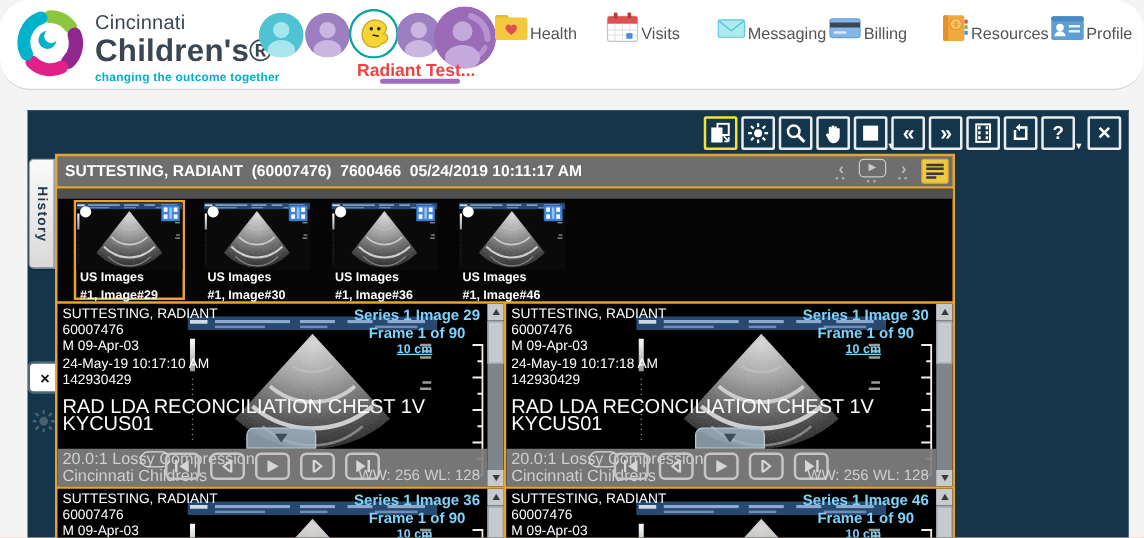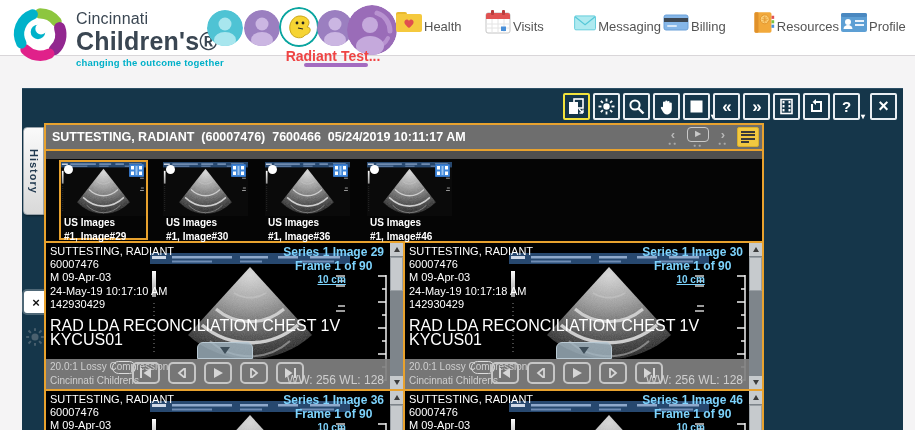--- a/index.html
+++ b/index.html
@@ -1,19 +1,19 @@
 <!DOCTYPE html>
 <html><head>
 <meta charset="utf-8">
 <style>
   * { margin:0; padding:0; box-sizing:border-box; }
   html,body { width:915px; height:430px; overflow:hidden; font-family:"Liberation Sans", sans-serif; background:#f5f4f5; }
 
   
-  .topnav { position:absolute; left:0; top:0; width:915px; height:56px; background:#ffffff; border-bottom:1px solid #d9d6d9; z-index:5; }
+  .topnav { position:absolute; left:0; top:0; width:915px; height:72px; background:#ffffff; border-bottom:1px solid #d9d6d9; z-index:5;border-radius:24px; }
   .logo-wrap { position:absolute; left:10px; top:4px; display:flex; }
   .logo-mark { width:60px; height:60px; }
   .brand-text { margin-left:6px; padding-top:6px; }
   .brand-line1 { font-size:16px; color:#3a4652; letter-spacing:.2px; }
   .brand-line2 { font-size:25px; font-weight:bold; color:#3a4652; line-height:26px; letter-spacing:.2px; }
   .brand-tagline { font-size:9.5px; font-weight:bold; color:#00b0c8; margin-top:3px; letter-spacing:.2px; }
 
   .avatars { position:absolute; left:207px; top:5px; height:56px; }
   .avatar { position:absolute; border-radius:50%; overflow:hidden; }
   .avatar svg { display:block; width:100%; height:100%; }
@@ -76,21 +76,21 @@
   .pt-info { position:absolute; left:4px; top:2px; color:#fff; font-size:11px; line-height:13.2px; z-index:2; }
   .study-info { position:absolute; left:4px; top:76px; color:#fff; font-size:16px; line-height:13.5px; z-index:2; }
   .series-info { position:absolute; right:19px; top:2px; text-align:center; color:#7dd3fc; font-size:12px; font-weight:600; line-height:14px; z-index:2; }
   .scale-label { font-size:10px; font-weight:600; margin-right:4px;text-decoration:underline; }
   .ruler { position:absolute; right:16px; top:32px; width:10px; height:106px; }
 
   .drop-tab { position:absolute; left:50%; transform:translateX(-50%); bottom:30px; width:56px; height:17px; background:rgba(165,185,197,.8); border:1px solid #b9c9d3; border-radius:6px 6px 0 0; display:flex; align-items:center; justify-content:center; z-index:3; cursor:pointer; }
   .drop-tab i { width:0; height:0; border-left:5px solid transparent; border-right:5px solid transparent; border-top:7px solid #3d4d58; }
 
   .bottom-bar { position:absolute; left:0; right:13px; bottom:0; height:30px; background:rgba(128,128,128,.92); z-index:3; }
-  .comp-text { position:absolute; left:4px; top:1px; color:#cfcfcf; font-size:10px; line-height:13.5px; }
+  .comp-text { position:absolute; left:4px; top:1px; color:#cfcfcf; font-size:13px; line-height:13.5px; }
   .comp-pill { position:absolute; left:66px; top:2px; width:24px; height:13px; border:1.5px solid #dcdcdc; border-radius:7px; }
   .pb-controls { position:absolute; left:50%; transform:translateX(-50%); top:3px; display:flex; gap:8px; }
   .pb-btn { width:28px; height:22px; border:2px solid #c6c6c6; border-radius:5px; display:flex; align-items:center; justify-content:center; background:transparent; cursor:pointer; }
   .pb-btn svg { width:12px; height:10px; }
   .wwwl { position:absolute; right:6px; bottom:2px; color:#cfcfcf; font-size:12px; }
 
   .vscroll { position:absolute; right:0; top:0; bottom:0; width:13px; background:#7e858b; z-index:4; }
   .vs-btn { position:absolute; left:0; width:13px; height:13px; background:#c6cacd; display:flex; align-items:center; justify-content:center; cursor:pointer; }
   .vs-up { top:0; } .vs-down { bottom:0; }
   .vs-up i { width:0; height:0; border-left:3px solid transparent; border-right:3px solid transparent; border-bottom:5px solid #3c3c3c; }

